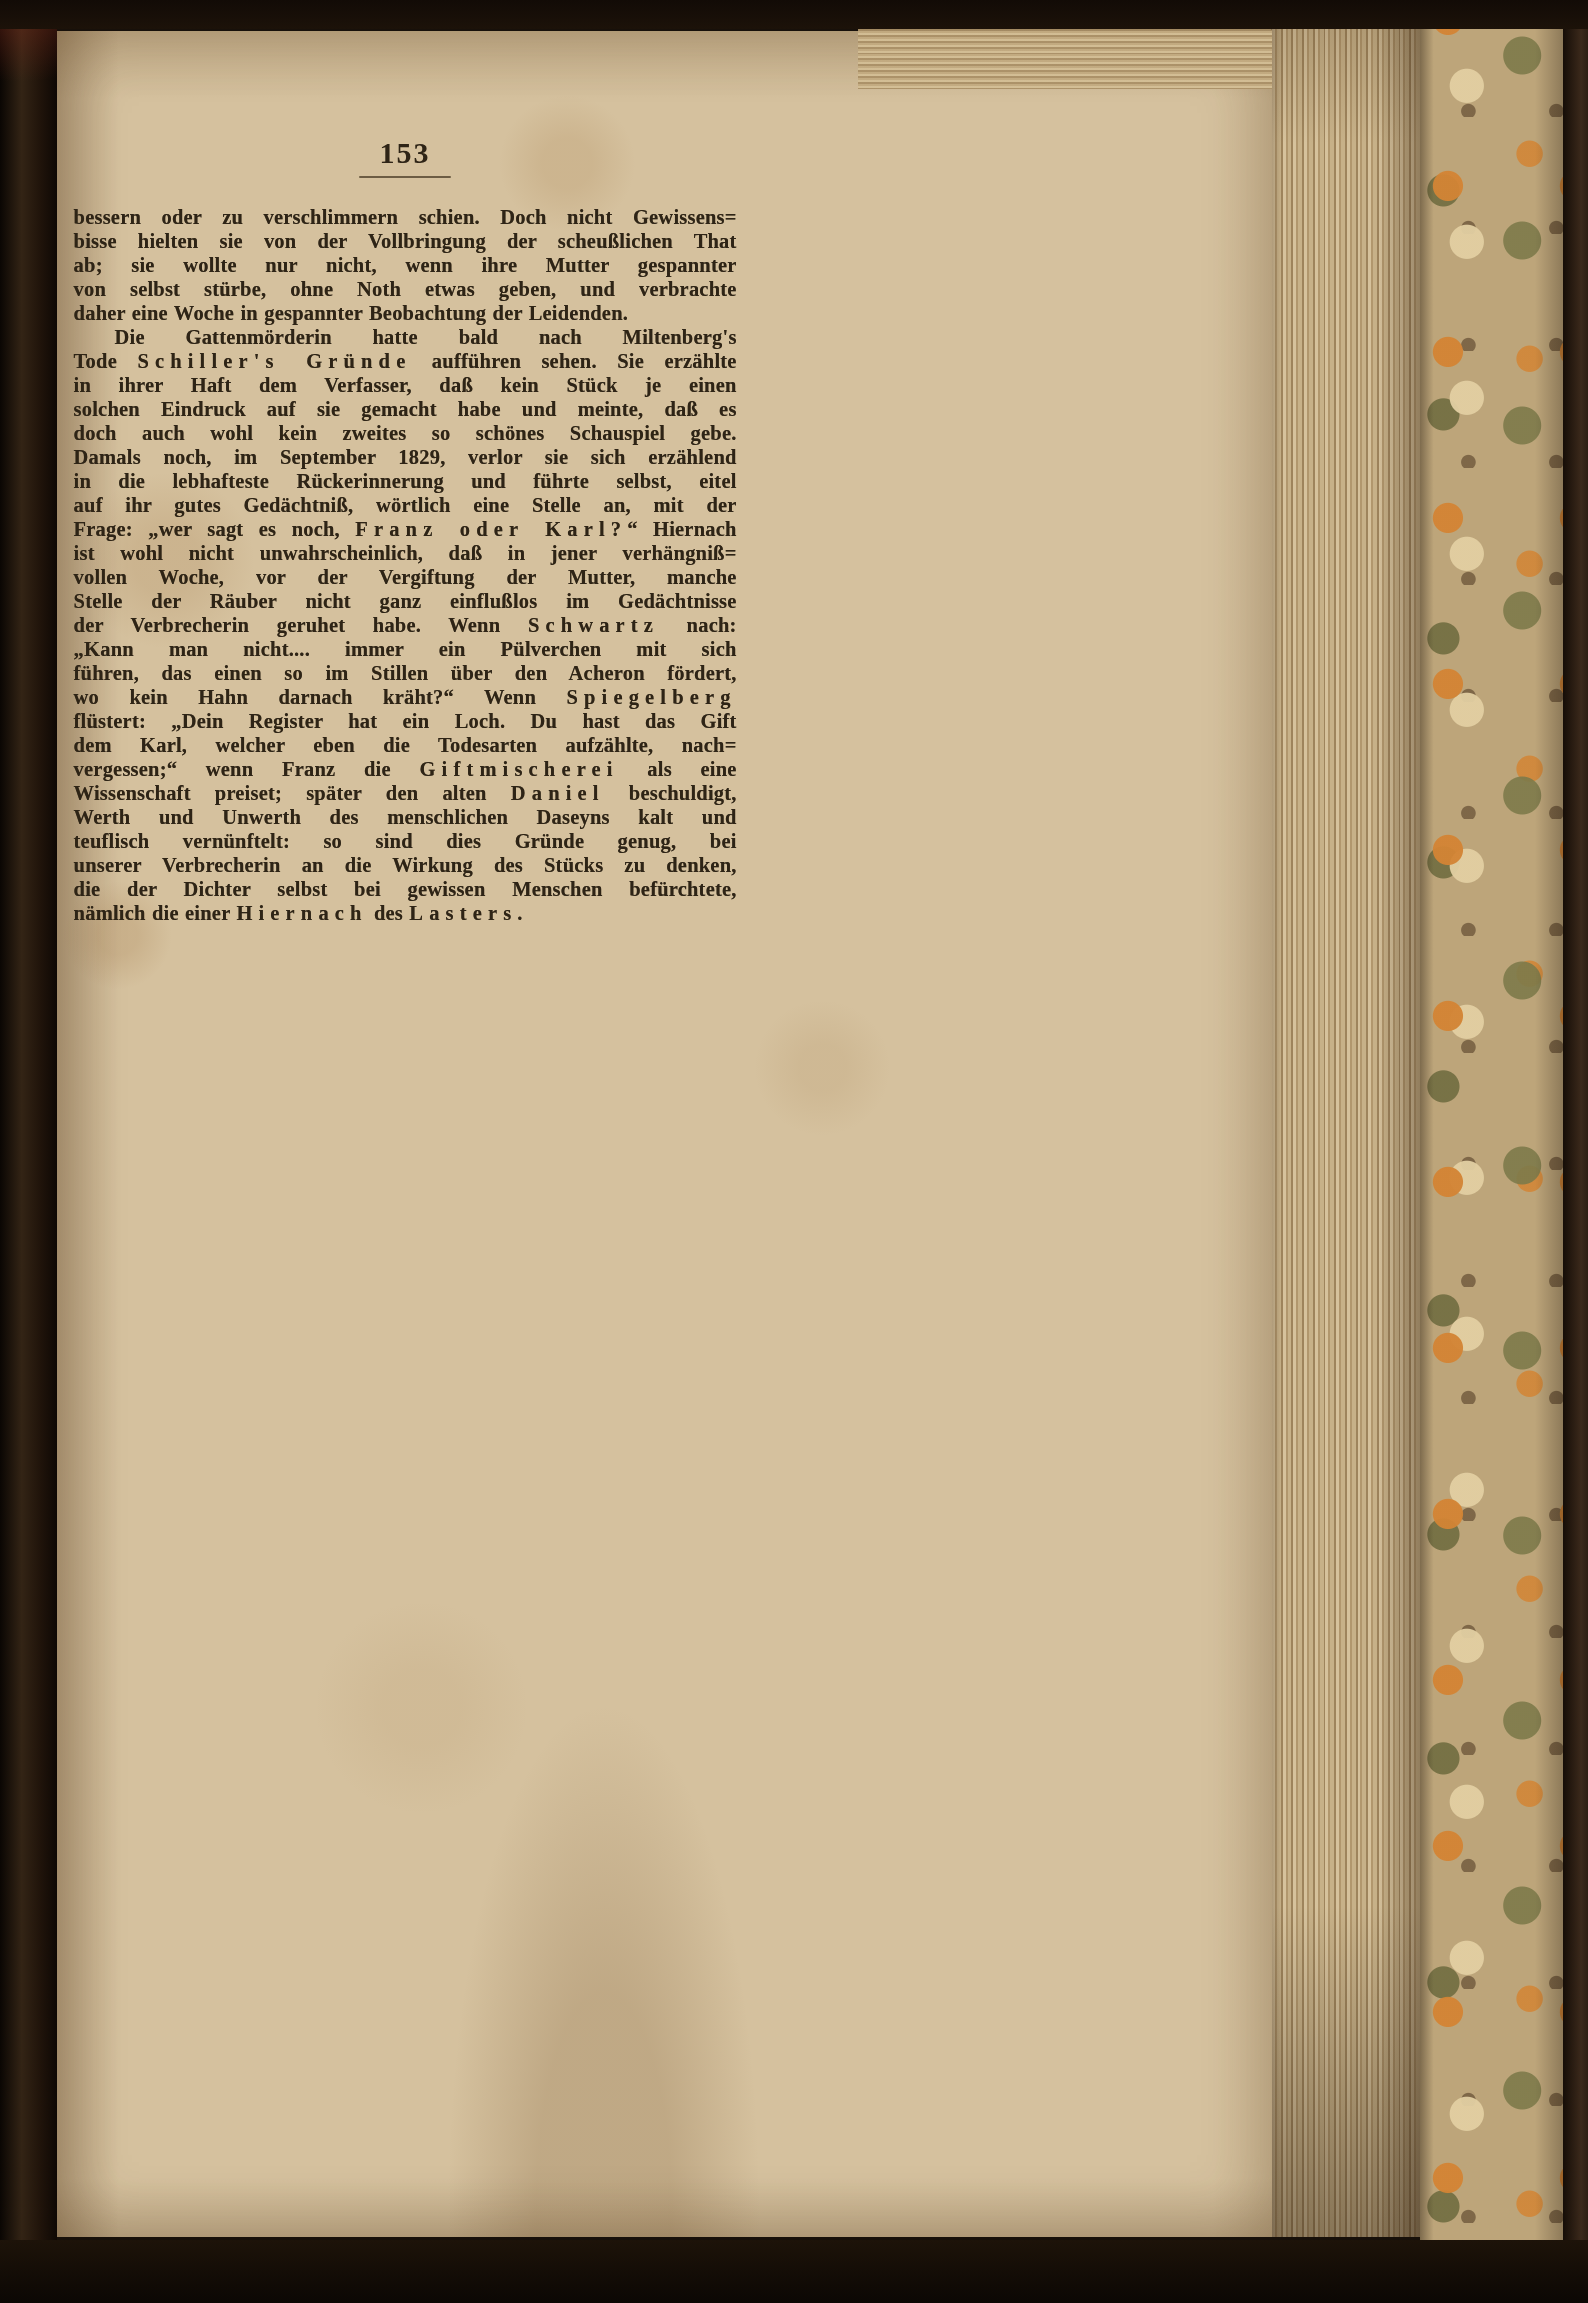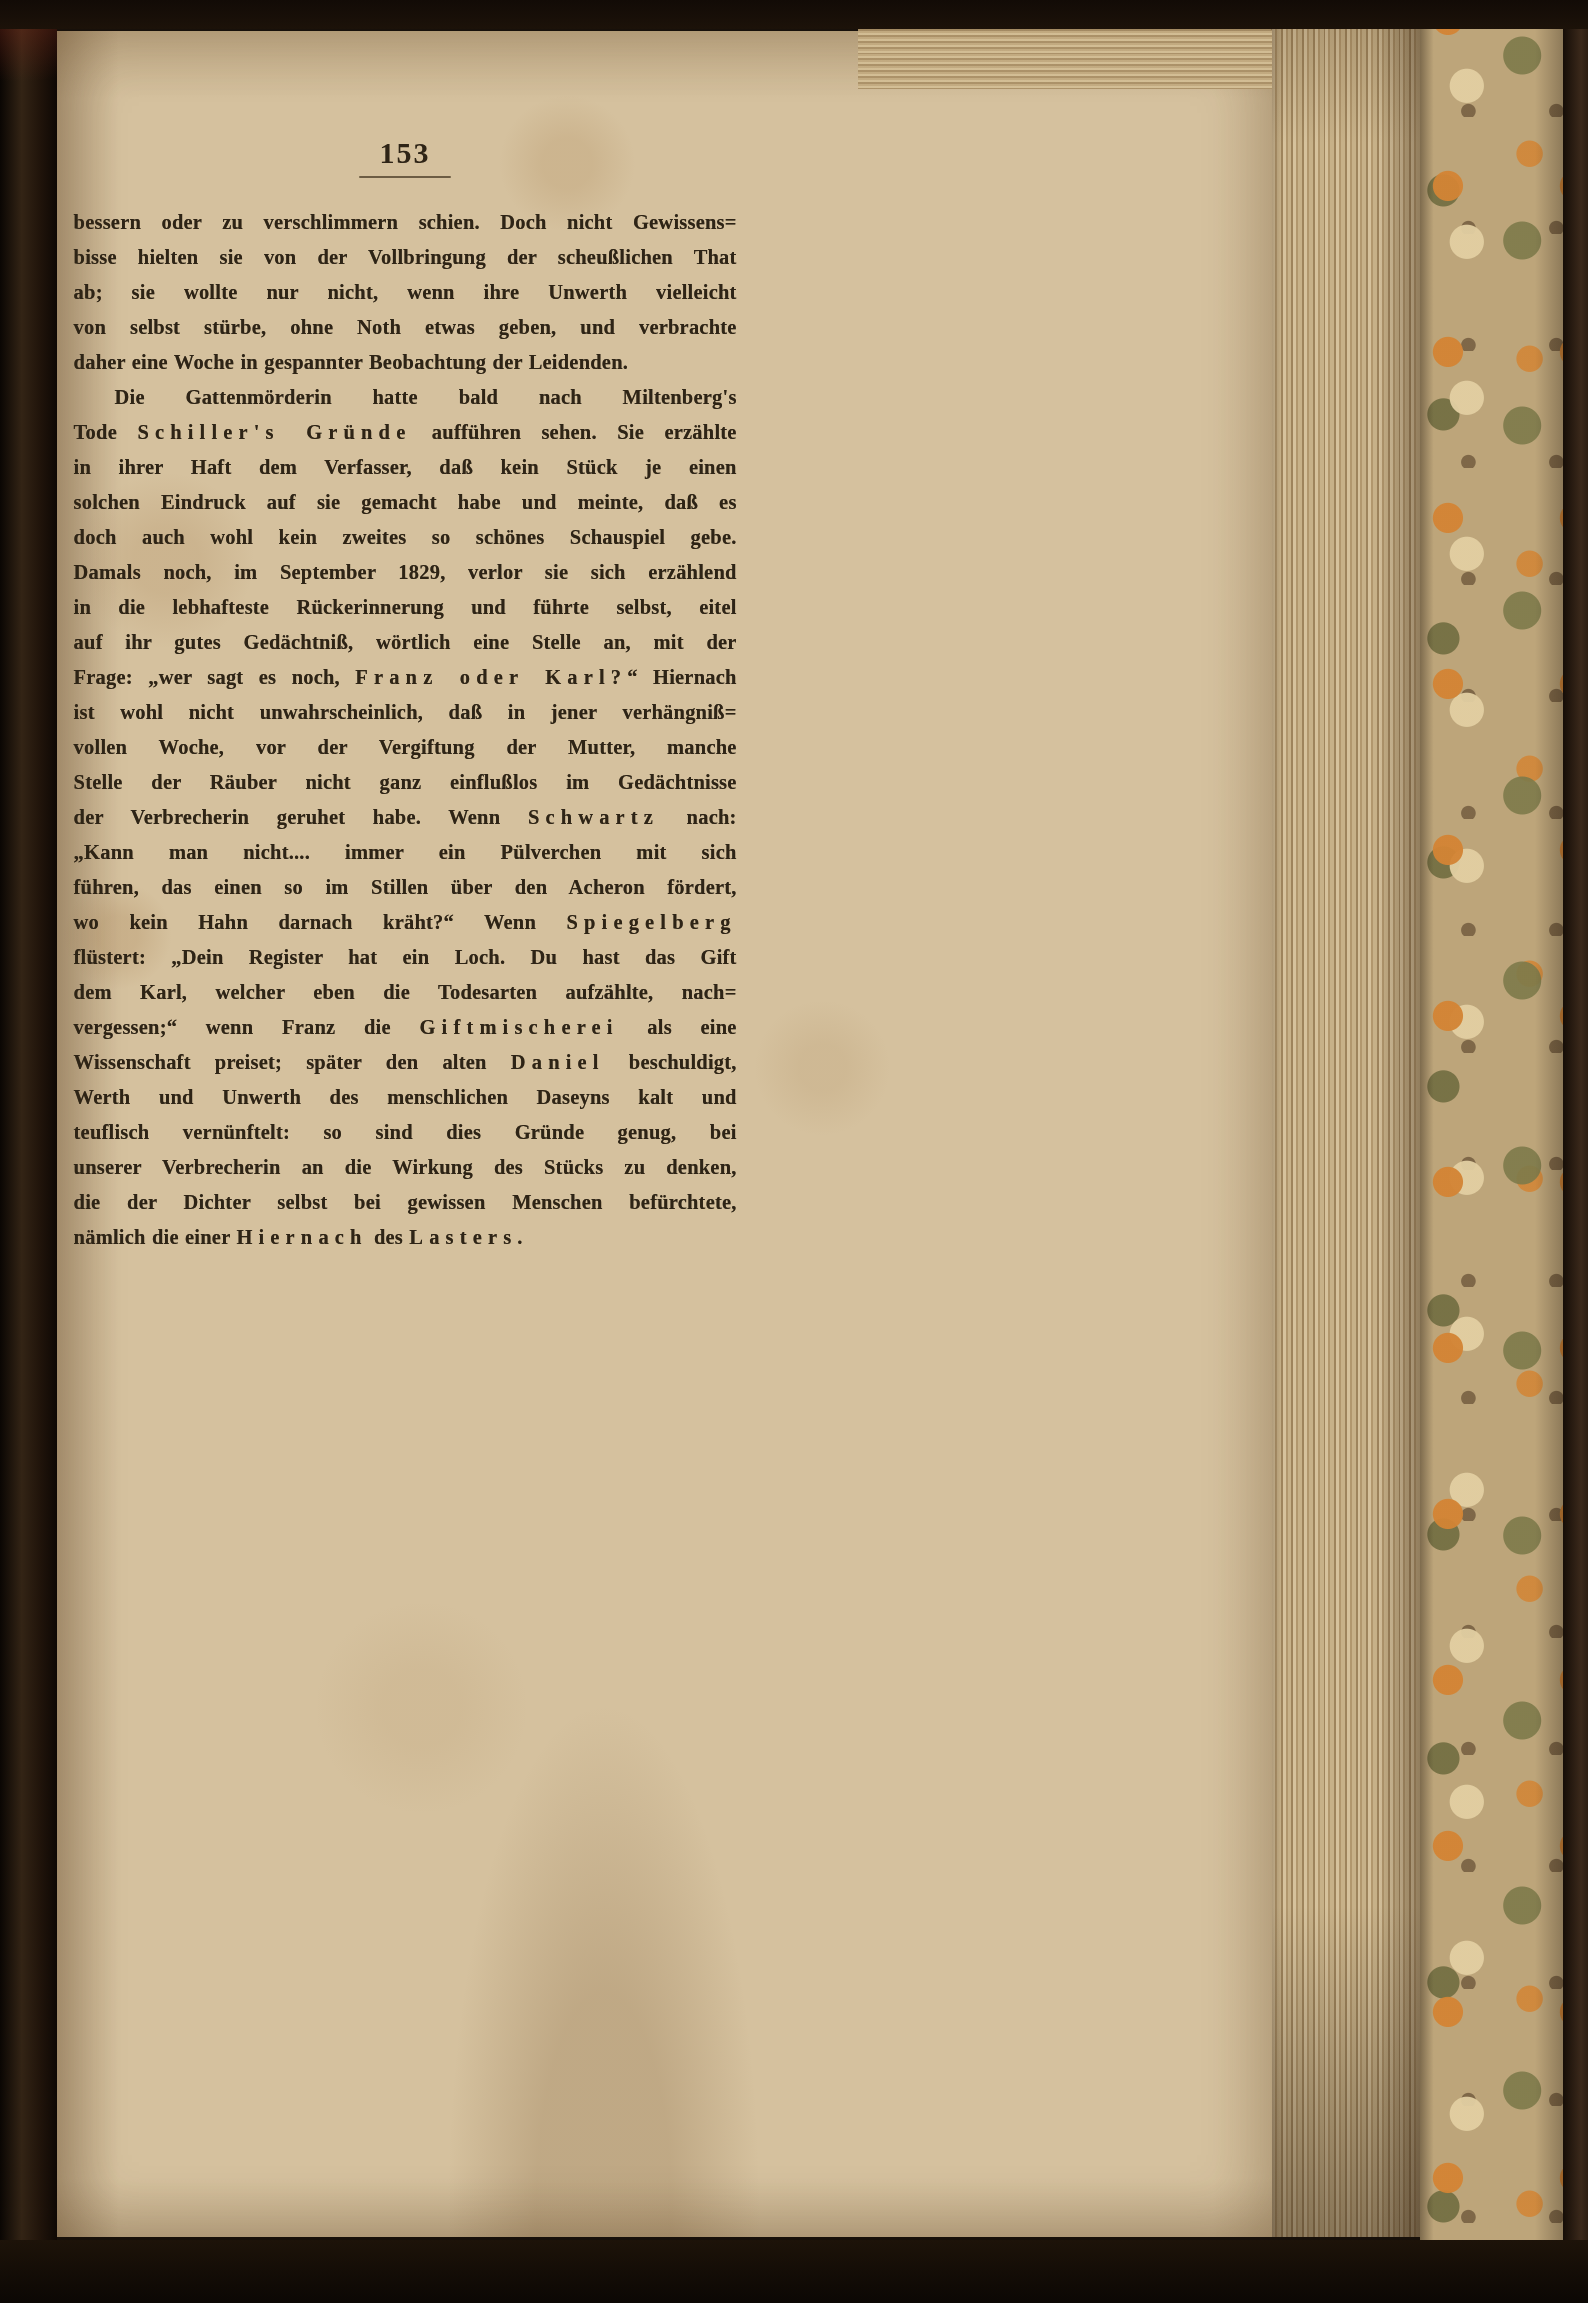--- a/index.html
+++ b/index.html
@@ -43,21 +43,21 @@
     font-size:30px;font-weight:bold;color:var(--ink,#352a1b);
     letter-spacing:2px;
   }
   .folio .rule{
     width:92px;height:2px;margin:5.9px auto 0;
     background:rgba(72,57,36,.75);border-radius:1px;
   }
   
   .text-block{position:absolute;left:16.6px;top:174px;width:663px;}
   .line{
-    font-size:20.5px;line-height:35px;font-weight:bold;
+    font-size:20.5px;line-height:24px;font-weight:bold;
     color:var(--ink,#2e2416);
     text-align:justify;text-align-last:justify;
     word-spacing:1px;letter-spacing:0.2px;
     text-shadow:0 0 0.6px rgba(46,36,22,.55);
   }
   .line.indent{padding-left:41px;}
   .line.last{text-align-last:left;}
   .spaced{letter-spacing:.30em;}
   
   .top-edge{
@@ -112,21 +112,21 @@
   <div class="binding-left"></div>
 
   <div class="page">
     <div class="folio">
       <div class="num">153</div>
       <div class="rule"></div>
     </div>
     <div class="text-block">
         <div class="line"><span>bessern oder zu verschlimmern schien. Doch nicht Gewissens=</span></div>
         <div class="line"><span>bisse hielten sie von der Vollbringung der scheußlichen That</span></div>
-        <div class="line"><span>ab; sie wollte nur nicht, wenn ihre Unwerth vielleicht</span></div>
+        <div class="line"><span>ab; sie wollte nur nicht, wenn ihre Mutter gespannter</span></div>
         <div class="line"><span>von selbst stürbe, ohne Noth etwas geben, und verbrachte</span></div>
         <div class="line last"><span>daher eine Woche in gespannter Beobachtung der Leidenden.</span></div>
         <div class="line indent"><span>Die Gattenmörderin hatte bald nach Miltenberg's</span></div>
         <div class="line"><span>Tode </span><span class="spaced">Schiller's Gründe</span><span> aufführen sehen. Sie erzählte</span></div>
         <div class="line"><span>in ihrer Haft dem Verfasser, daß kein Stück je einen</span></div>
         <div class="line"><span>solchen Eindruck auf sie gemacht habe und meinte, daß es</span></div>
         <div class="line"><span>doch auch wohl kein zweites so schönes Schauspiel gebe.</span></div>
         <div class="line"><span>Damals noch, im September 1829, verlor sie sich erzählend</span></div>
         <div class="line"><span>in die lebhafteste Rückerinnerung und führte selbst, eitel</span></div>
         <div class="line"><span>auf ihr gutes Gedächtniß, wörtlich eine Stelle an, mit der</span></div>

